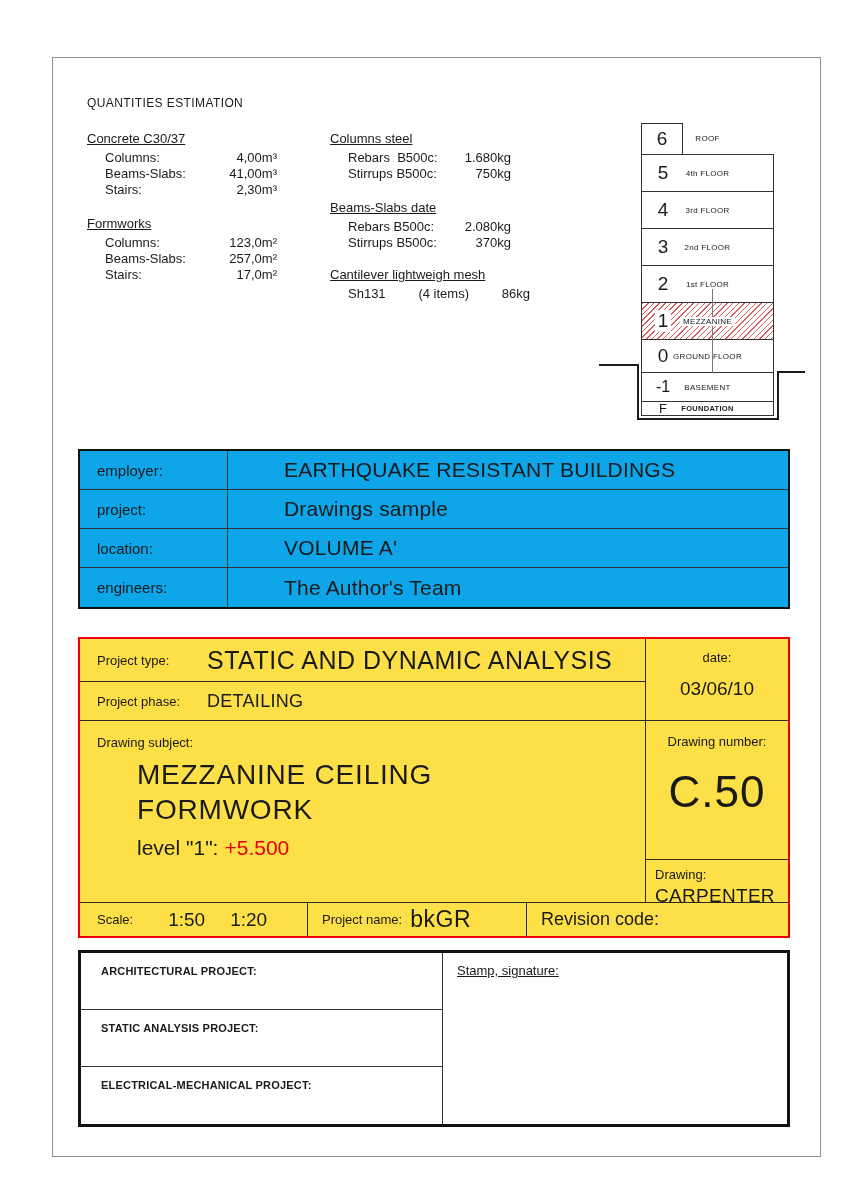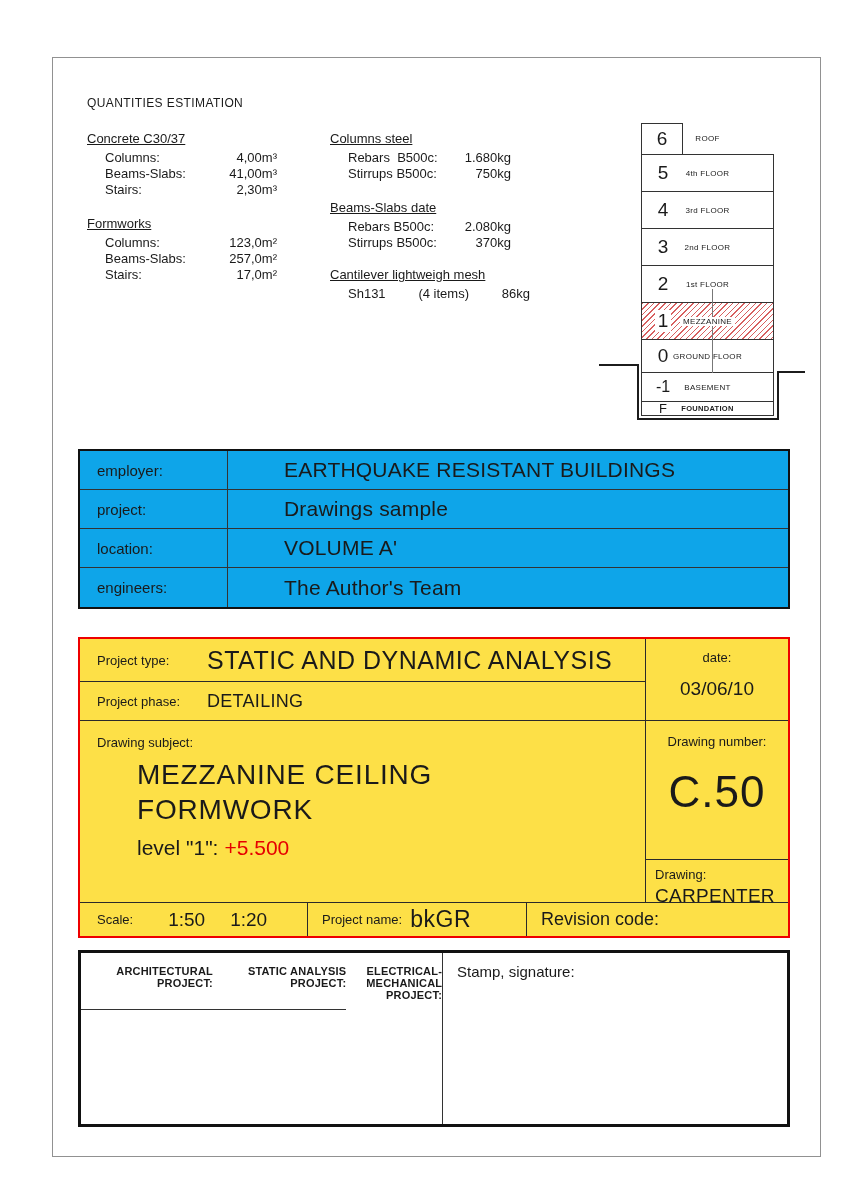--- a/index.html
+++ b/index.html
@@ -79,26 +79,26 @@
   .rb-scale .v1 { font-size:19px; margin-left:35px; }
   .rb-scale .v2 { font-size:19px; margin-left:25px; }
   .rb-pname { width:219px; border-right:1px solid #2a2a2a; display:flex; align-items:center; }
   .rb-pname .lbl { font-size:13px; margin-left:14px; }
   .rb-pname .v { font-size:23px; margin-left:8px; letter-spacing:0.5px; }
   .rb-rev { flex:1; display:flex; align-items:center; }
   .rb-rev .lbl { font-size:18px; margin-left:14px; }
 
   
   .sig { position:absolute; left:78px; top:950px; width:712px; height:177px; border:3px solid #111; display:flex; background:#fff; }
-  .sig-left { width:362px; border-right:1px solid #333; display:flex; flex-direction:row;text-align:right; }
+  .sig-left { width:362px; border-right:1px solid #333; display:flex; flex-direction:column; }
   .sig-row { height:57px; border-bottom:1px solid #333; padding:12px 0 0 20px; }
   .sig-row:last-child { border-bottom:none; flex:1; }
   .sig-label { font-size:11px; font-weight:bold; letter-spacing:0.2px; }
   .sig-right { flex:1; padding:10px 0 0 14px; }
-  .stamp-label { font-size:15px; }
+  .stamp-label { font-size:13px;text-decoration:underline; }
 </style>
 </head>
 <body>
 
 <div class="page">
   <div class="frame"></div>
 
   <div class="q-title">QUANTITIES ESTIMATION</div>
 
   <div class="q-col" id="q-left">

